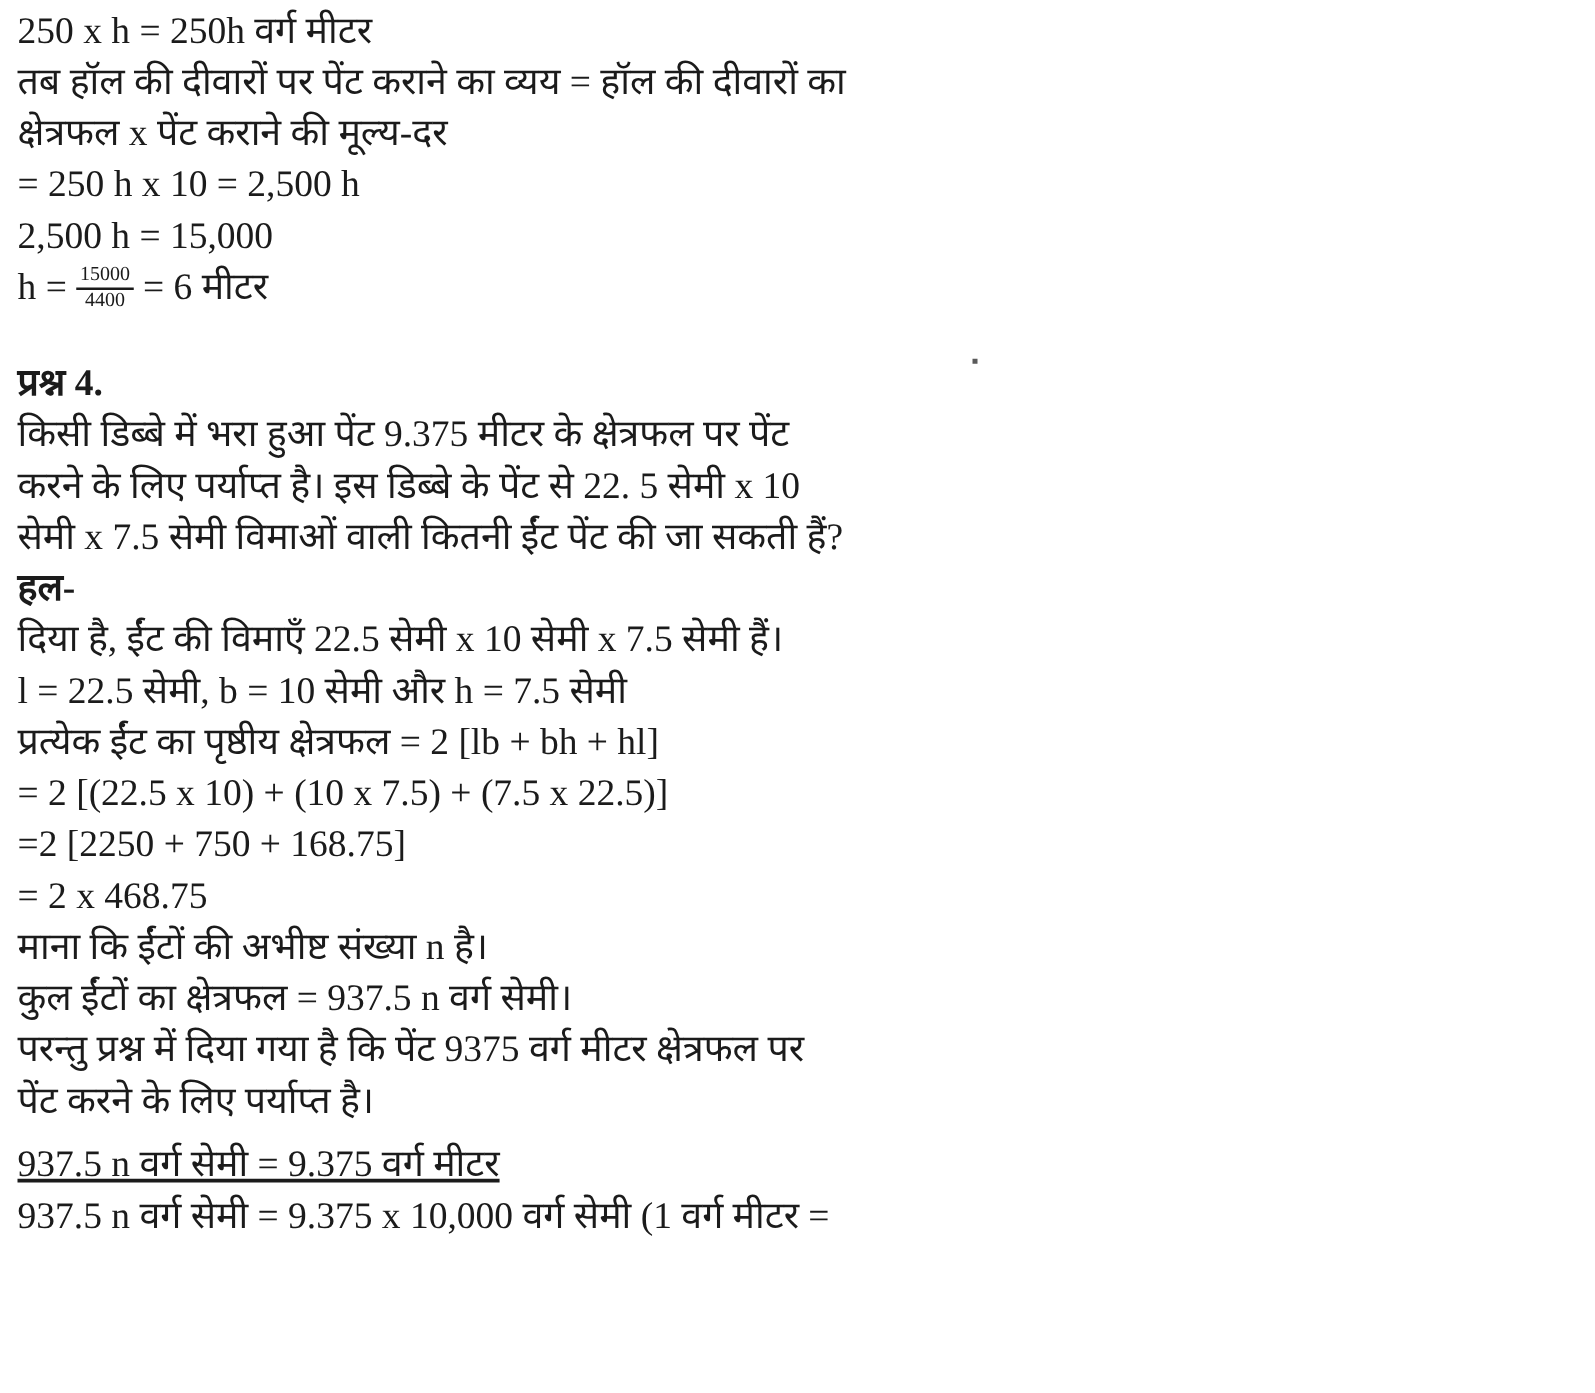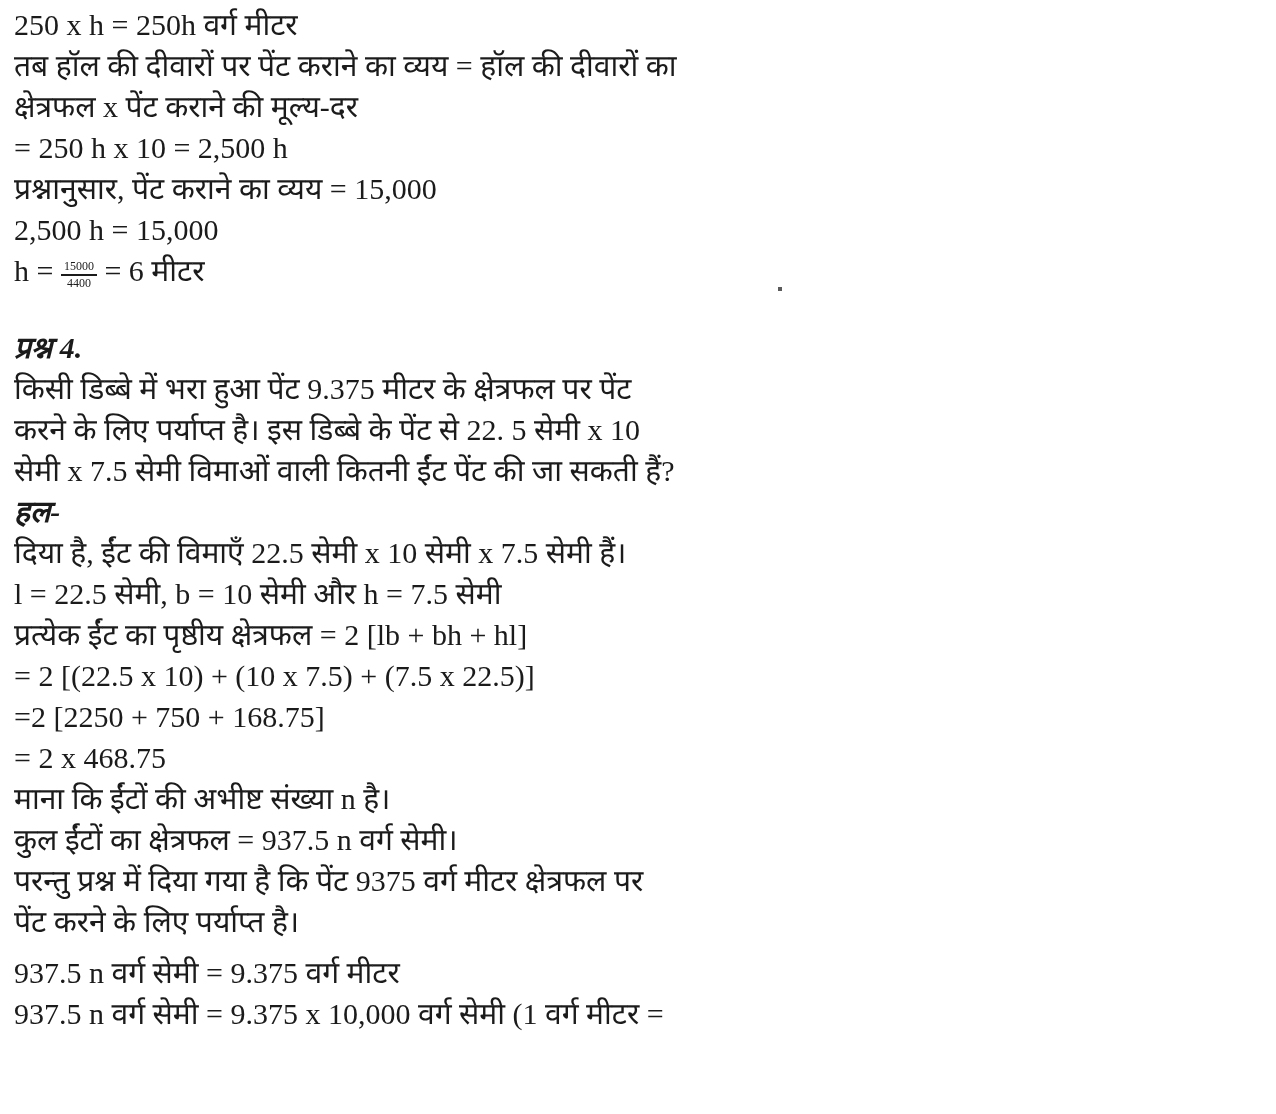--- a/index.html
+++ b/index.html
@@ -13,28 +13,28 @@
     color:#1b1b1b;
     font-family:"Liberation Serif","DejaVu Serif",serif;
     overflow:hidden;
   }
   .line{
     margin:0;
     font-size:30px;
     line-height:41px;
     white-space:nowrap;
   }
-  .bold{font-weight:700;font-style:italic;}
+  .bold{font-weight:700;}
   .sp-above{margin-top:36px;}
-  .sp-above-sm{margin-top:10px;}
+  .sp-above-sm{margin-top:10px;text-decoration:underline;}
   .frac{
     display:inline-block;
     vertical-align:-6px;
     text-align:center;
-    font-size:12px;
+    font-size:16px;
     line-height:1.05;
   }
   .frac .num{display:block;border-bottom:2px solid #1b1b1b;padding:0 3px 1px;}
   .frac .den{display:block;padding-top:1px;}
   .artifact-dot{
     position:absolute;
     left:778px;
     top:287px;
     width:4px;
     height:4px;
@@ -43,21 +43,20 @@
 </style>
 </head>
 <body>
 
 <div class="page">
 
   <p class="line">250 x h = 250h वर्ग मीटर</p>
   <p class="line">तब हॉल की दीवारों पर पेंट कराने का व्यय = हॉल की दीवारों का</p>
   <p class="line">क्षेत्रफल x पेंट कराने की मूल्य-दर</p>
   <p class="line">= 250 h x 10 = 2,500 h</p>
-  <p class="line">प्रश्नानुसार,  पेंट कराने का व्यय = 15,000</p>
   <p class="line">2,500 h = 15,000</p>
 
   <p class="line">
     <span>h = </span><span class="frac"><span class="num">15000</span><span class="den">4400</span></span><span> = 6  मीटर</span>
   </p>
 
 
   <p class="line bold sp-above">प्रश्न 4.</p>
   <p class="line">किसी डिब्बे में भरा हुआ पेंट 9.375 मीटर के क्षेत्रफल पर पेंट</p>
   <p class="line">करने के लिए पर्याप्त है। इस डिब्बे के पेंट से 22. 5 सेमी  x  10</p>

